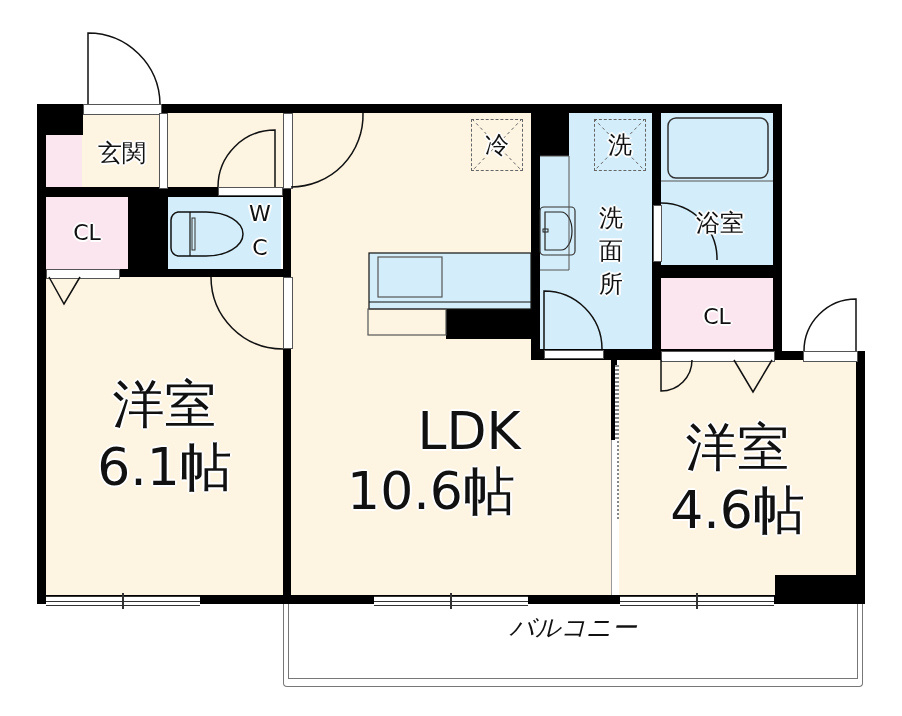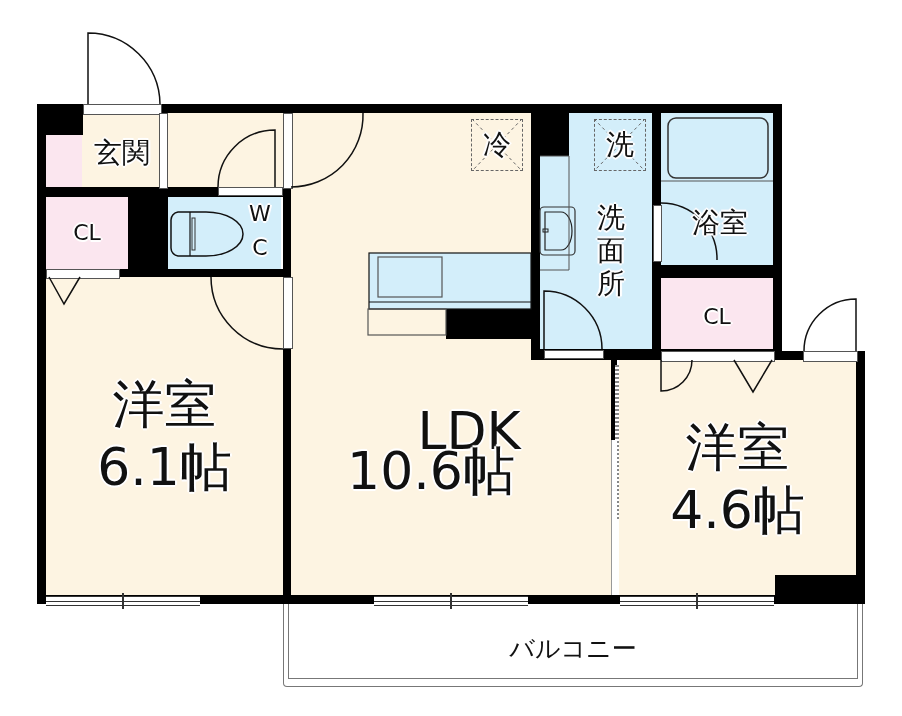--- a/index.html
+++ b/index.html
@@ -6,21 +6,21 @@
   body{width:902px;height:716px;position:relative;overflow:hidden;font-family:"DejaVu Sans","Liberation Sans",sans-serif;}
   .abs{position:absolute;box-sizing:border-box;}
   .wall{position:absolute;background:#000;}
   .room{position:absolute;}
   .cream{background:#fdf4e2;}
   .blue{background:#d3eefa;}
   .pink{background:#fbe6ef;}
   .lbl{position:absolute;color:#111;text-align:center;white-space:nowrap;
        text-shadow:0 0 3px #fff,0 0 3px #fff,0 0 3px #fff,0 0 3px #fff,2px 0 0 #fff,-2px 0 0 #fff,0 2px 0 #fff,0 -2px 0 #fff;}
   .big{font-size:52px;line-height:58px;}
-  .mid{font-size:28px;line-height:28px;}
+  .mid{font-size:24px;line-height:28px;}
   .win{position:absolute;background:#fff;border-top:1.5px solid #333;border-bottom:1.5px solid #333;}
   .win::after{content:"";position:absolute;left:0;right:0;top:50%;border-top:1.5px solid #333;}
   .win .mul{position:absolute;top:-4px;bottom:-4px;width:1.5px;background:#333;}
   .opening{position:absolute;background:#fff;border:1px solid #555;}
   .dash{position:absolute;border:1.5px dashed #666;background:#d3eefa;box-sizing:border-box;}
   svg{position:absolute;overflow:visible;}
 </style>
 </head>
 <body>
 
@@ -137,28 +137,28 @@
 
 <div class="lbl mid" style="left:88px;top:139px;width:68px;">玄関</div>
 <div class="lbl mid" style="left:46px;top:219px;width:82px;font-size:22px;">CL</div>
 <div class="lbl mid" style="left:245px;top:200px;width:30px;font-size:22px;">W</div>
 <div class="lbl mid" style="left:245px;top:234px;width:30px;font-size:22px;">C</div>
 
 <div class="lbl big" style="left:46px;top:375px;width:237px;">洋室</div>
 <div class="lbl big" style="left:46px;top:438px;width:237px;">6.1帖</div>
 
 <div class="lbl big" style="left:309px;top:402px;width:320px;">LDK</div>
-<div class="lbl big" style="left:291px;top:442px;width:280px;">10.6帖</div>
+<div class="lbl big" style="left:291px;top:462px;width:280px;">10.6帖</div>
 
 <div class="lbl mid" style="left:471px;top:131px;width:52px;">冷</div>
 <div class="lbl mid" style="left:594px;top:131px;width:52px;">洗</div>
 
 <div class="lbl mid" style="left:596px;top:204px;width:30px;">洗</div>
 <div class="lbl mid" style="left:596px;top:237px;width:30px;">面</div>
 <div class="lbl mid" style="left:596px;top:270px;width:30px;">所</div>
 
 <div class="lbl mid" style="left:675px;top:209px;width:90px;">浴室</div>
 <div class="lbl mid" style="left:661px;top:303px;width:112px;font-size:22px;">CL</div>
 
 <div class="lbl big" style="left:619px;top:418px;width:237px;">洋室</div>
 <div class="lbl big" style="left:619px;top:481px;width:237px;">4.6帖</div>
 
-<div class="lbl mid" style="left:283px;top:635px;width:580px;font-size:25px;">バルコニー</div>
+<div class="lbl mid" style="left:283px;top:614px;width:580px;font-size:25px;font-style:italic;">バルコニー</div>
 
 </body></html>

